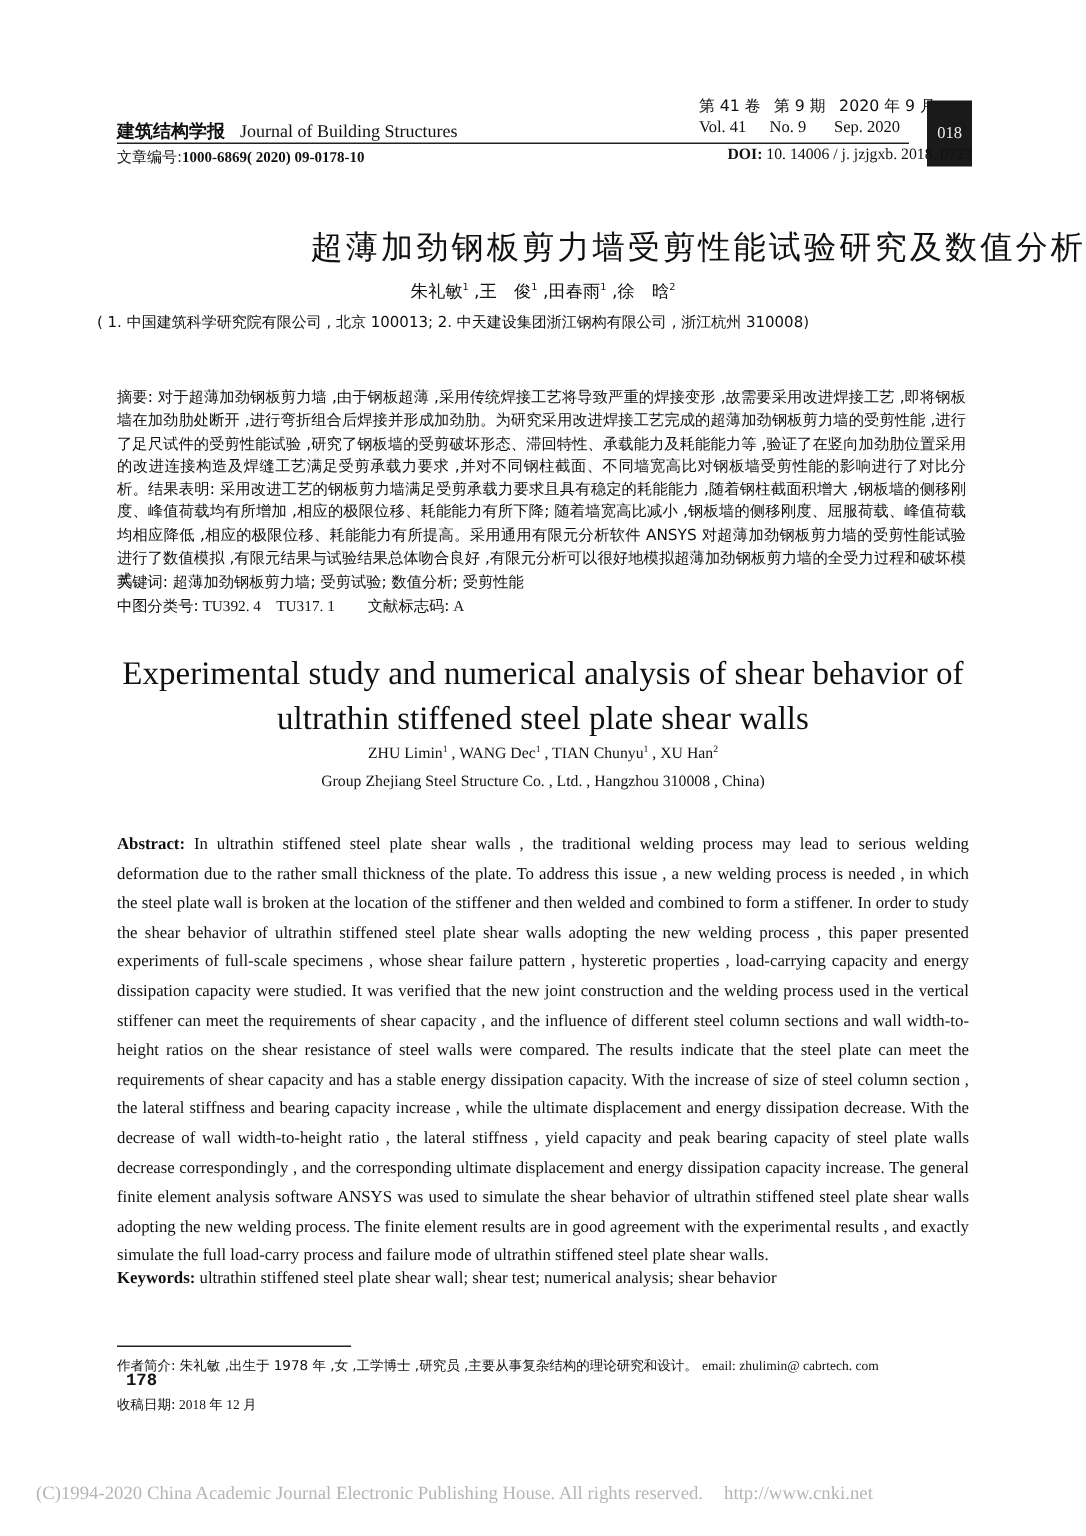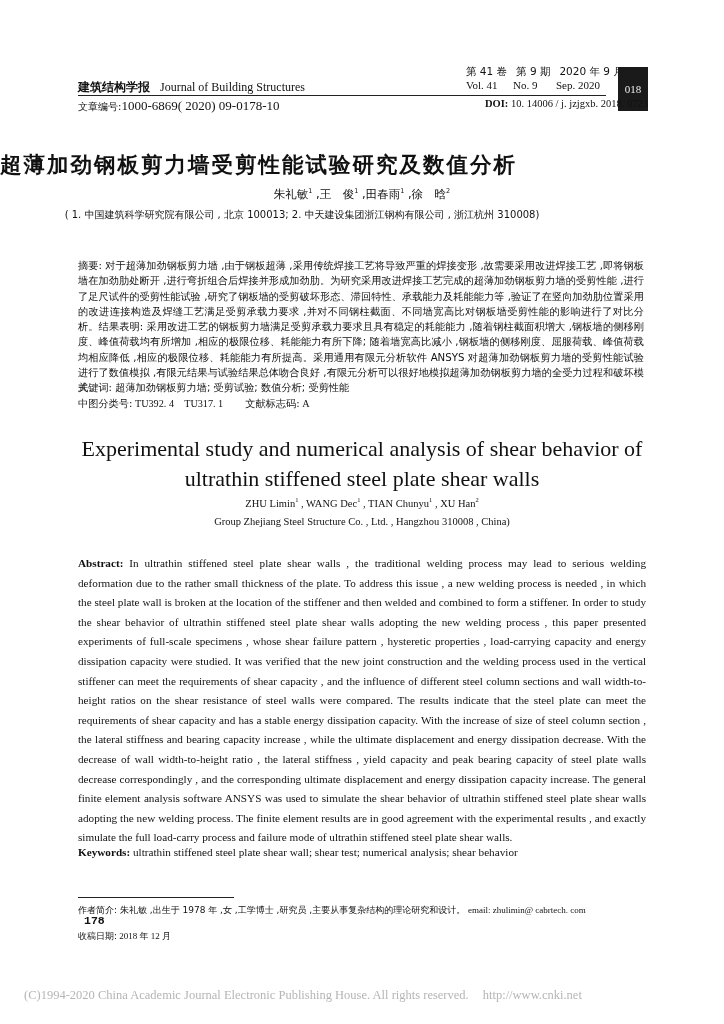--- a/index.html
+++ b/index.html
@@ -10,27 +10,27 @@
   
   .hdr-journal { left:78px; top:79px; font-size:12px; font-family:"DejaVu Sans", sans-serif; font-weight:bold; white-space:nowrap; }
   .hdr-journal .en { font-family:"Liberation Serif", serif; font-weight:normal; font-size:12px; margin-left:10px; }
   .hdr-rule { left:78px; top:95px; width:528px; height:1px; background:#222; }
   .hdr-vol { left:466px; top:64px; font-size:11px; line-height:14px; font-family:"Liberation Serif", serif; }
   .hdr-vol .row { display:flex; gap:9px; white-space:nowrap; }
   .hdr-vol .zh { font-family:"DejaVu Sans", sans-serif; font-size:10.5px; }
   .badge { left:618px; top:67px; width:30px; height:44px; background:#1a1a1a; color:#eee;
            font-family:"Liberation Serif", serif; font-size:11px; display:flex; align-items:center; justify-content:center; }
   .art-no { left:78px; top:98px; font-size:10px; font-family:"DejaVu Sans", sans-serif; white-space:nowrap; }
-  .art-no .v { font-family:"Liberation Serif", serif; font-size:13px; }
+  .art-no .v { font-family:"Liberation Serif", serif; font-size:10px;font-weight:bold; }
   .doi { right:76px; top:98px; font-size:10.5px; font-family:"Liberation Serif", serif; white-space:nowrap; }
   .doi b { font-weight:bold; }
 
   
-  .zh-title { left:0; width:724px; top:150px; text-align:left; font-family:"DejaVu Sans", sans-serif;
-              font-size:21.5px; letter-spacing:2px; font-weight:bold; }
+  .zh-title { left:0; width:724px; top:150px; text-align:right; font-family:"DejaVu Sans", sans-serif;
+              font-size:21.5px; letter-spacing:2px; font-weight:normal; }
   .zh-authors { left:0; width:724px; top:187px; text-align:center; font-family:"DejaVu Sans", sans-serif; font-size:11.5px; }
   .zh-authors sup { font-size:6.5px; }
   .zh-affil { left:0; width:604px; top:208px; text-align:center; font-family:"DejaVu Sans", sans-serif; font-size:10px; }
 
   
   .zh-abs { left:78px; width:566px; top:258px; font-family:"DejaVu Sans", sans-serif; font-size:10.2px; line-height:15.3px; text-align:justify; }
   .zh-abs .lbl { }
   .zh-kw { left:78px; top:381px; font-family:"DejaVu Sans", sans-serif; font-size:10.2px; white-space:nowrap; }
   .zh-cls { left:78px; top:397px; font-family:"DejaVu Sans", sans-serif; font-size:10.2px; white-space:nowrap; }
   .zh-cls .num { font-family:"Liberation Serif", serif; }

